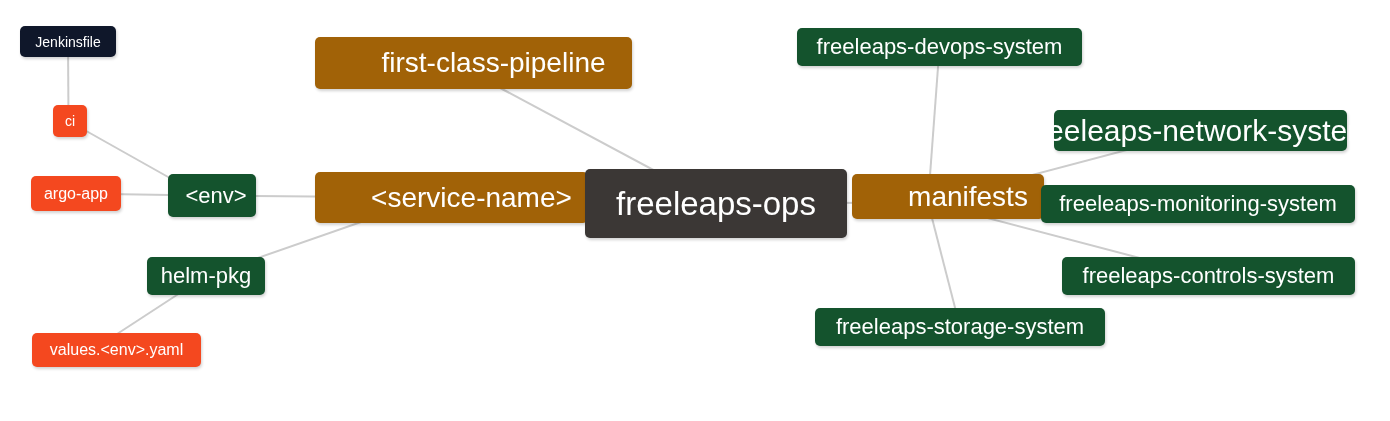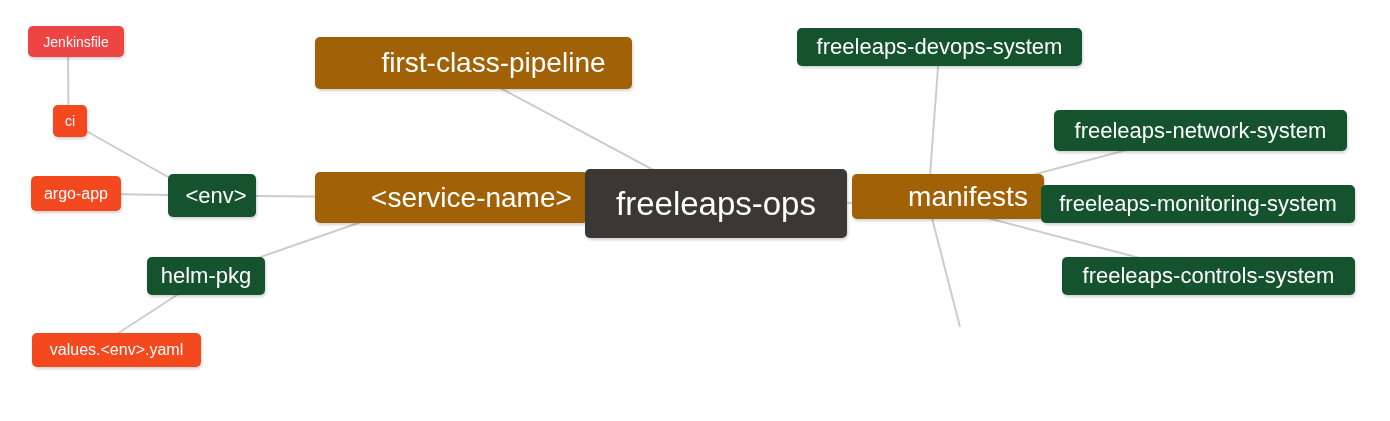--- a/index.html
+++ b/index.html
@@ -25,21 +25,21 @@
     display: flex;
     align-items: center;
     justify-content: center;
     color: #ffffff;
     border-radius: 5px;
     white-space: nowrap;
     box-shadow: 1px 2px 3px rgba(0,0,0,0.18);
     cursor: default;
     line-height: 1;
   }
-  .node.orange { background: #ef4444; margin-left: 8px; }
+  .node.orange { background: #0f172a; }
   .node.red    { background: #f4481f; }
   .node.green  { background: #14532d; }
   .node.blue   { background: #a16207; padding-left: 40px; }
   .node.dark   { background: #3b3735; }
 </style>
 </head>
 <body>
 
 <div class="canvas">
 
@@ -64,17 +64,18 @@
   <div class="node red" style="left:53px;   top:105px; width:34px;  height:32px; font-size:14px;">ci</div>
   <div class="node red" style="left:31px;   top:176px; width:90px;  height:35px; font-size:16px;">argo-app</div>
   <div class="node green" style="left:168px;  top:174px; width:80px;  height:43px; font-size:22px;padding-left:8px;">&lt;env&gt;</div>
   <div class="node green" style="left:147px;  top:257px; width:118px; height:38px; font-size:22px;">helm-pkg</div>
   <div class="node red" style="left:8px;    top:333px; width:169px; height:34px; font-size:16px;margin-left:24px;">values.&lt;env&gt;.yaml</div>
   <div class="node blue" style="left:315px;  top:37px;  width:277px; height:52px; font-size:28px;">first-class-pipeline</div>
   <div class="node blue" style="left:315px;  top:172px; width:233px; height:51px; font-size:28px;">&lt;service-name&gt;</div>
   <div class="node dark" style="left:585px;  top:169px; width:262px; height:69px; font-size:33px;">freeleaps-ops</div>
   <div class="node blue" style="left:852px;  top:174px; width:152px; height:45px; font-size:28px;">manifests</div>
   <div class="node green" style="left:797px;  top:28px;  width:285px; height:38px; font-size:22px;">freeleaps-devops-system</div>
-  <div class="node green" style="left:1054px; top:110px; width:293px; height:41px; font-size:22px;">freeleaps-network-system</div>
+  <div class="node green" style="left:1054px; top:110px; width:293px; height:41px; font-size:30px;">freeleaps-network-system</div>
   <div class="node green" style="left:1041px; top:185px; width:314px; height:38px; font-size:22px;">freeleaps-monitoring-system</div>
   <div class="node green" style="left:1062px; top:257px; width:293px; height:38px; font-size:22px;">freeleaps-controls-system</div>
+  <div class="node green" style="left:815px;  top:308px; width:290px; height:38px; font-size:22px;">freeleaps-storage-system</div>
 
 </div>
 
 </body></html>

